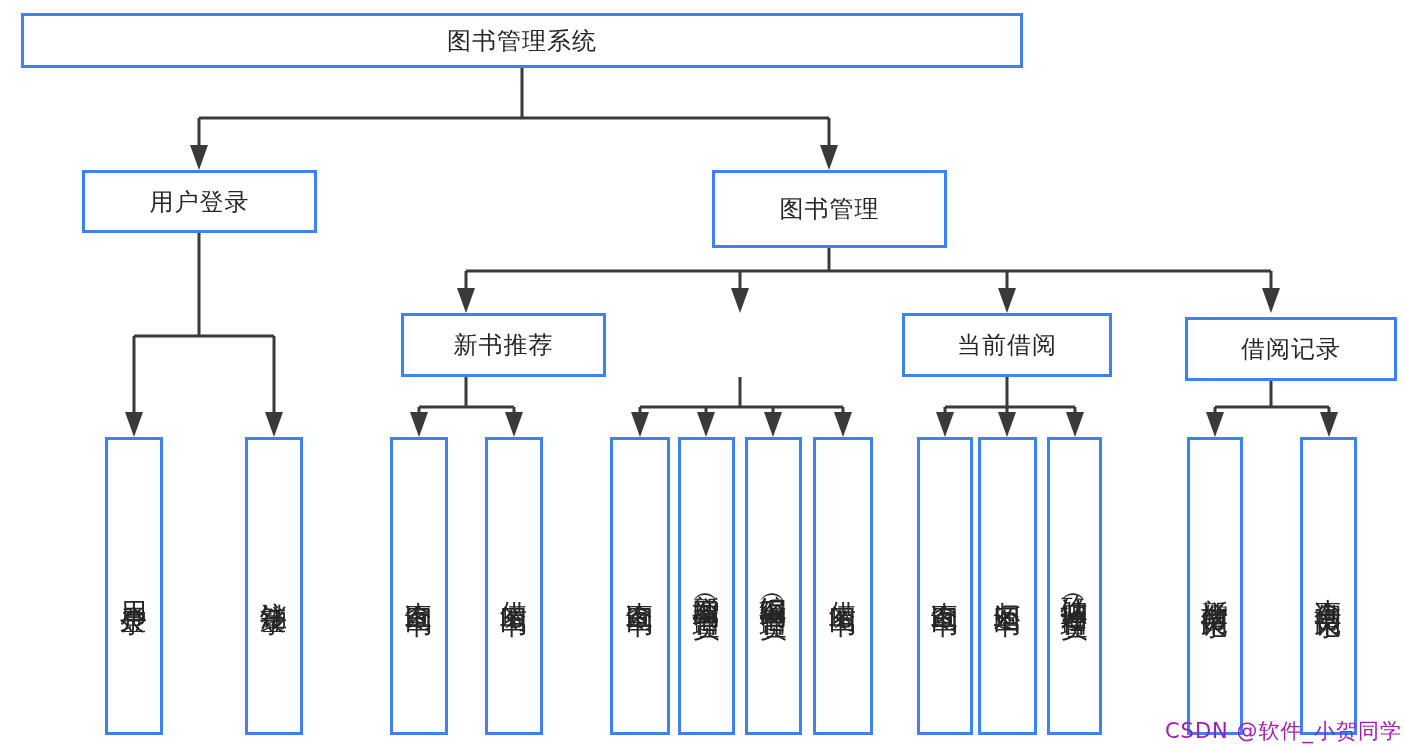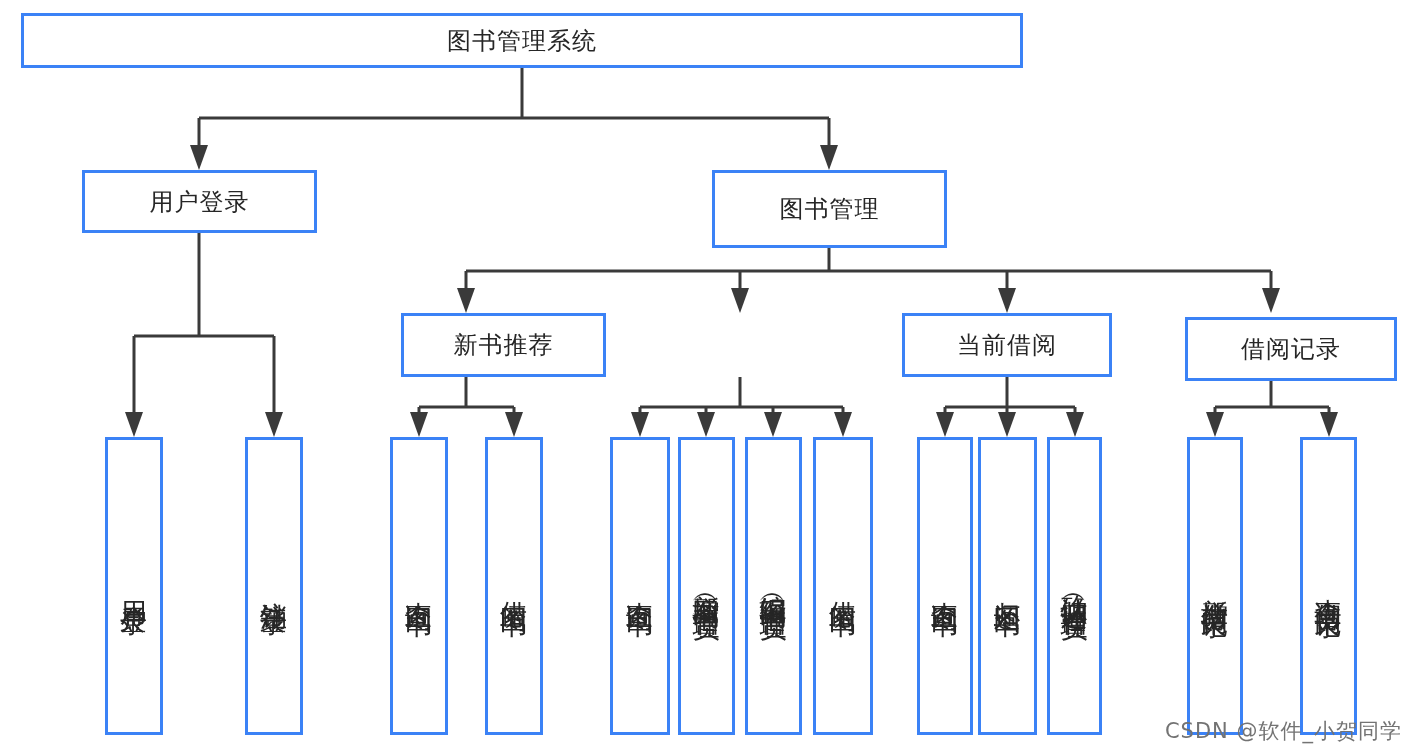--- a/index.html
+++ b/index.html
@@ -31,21 +31,21 @@
   #b-c0{left:610px;width:60px;}
   #b-c1{left:678px;width:57px;}
   #b-c2{left:745px;width:57px;}
   #b-c3{left:813px;width:60px;}
   #b-d0{left:917px;width:56px;}
   #b-d1{left:978px;width:59px;}
   #b-d2{left:1047px;width:55px;}
   #b-e0{left:1187px;width:56px;}
   #b-e1{left:1300px;width:57px;}
   #watermark{
-    position:absolute;right:3px;bottom:2px;font-size:21px;color:#737373;letter-spacing:1px;
+    position:absolute;right:3px;bottom:2px;font-size:21px;color:#a21caf;letter-spacing:1px;
   }
 </style>
 </head>
 <body>
 
 <div id="stage">
 
   <svg id="wires" viewBox="0 0 1405 747" xmlns="http://www.w3.org/2000/svg">
     <g stroke="#3a3a3a" stroke-width="3" fill="none">
       <path d="M522 68 V118 M199 118 H829 M199 118 V150 M829 118 V150"></path>

